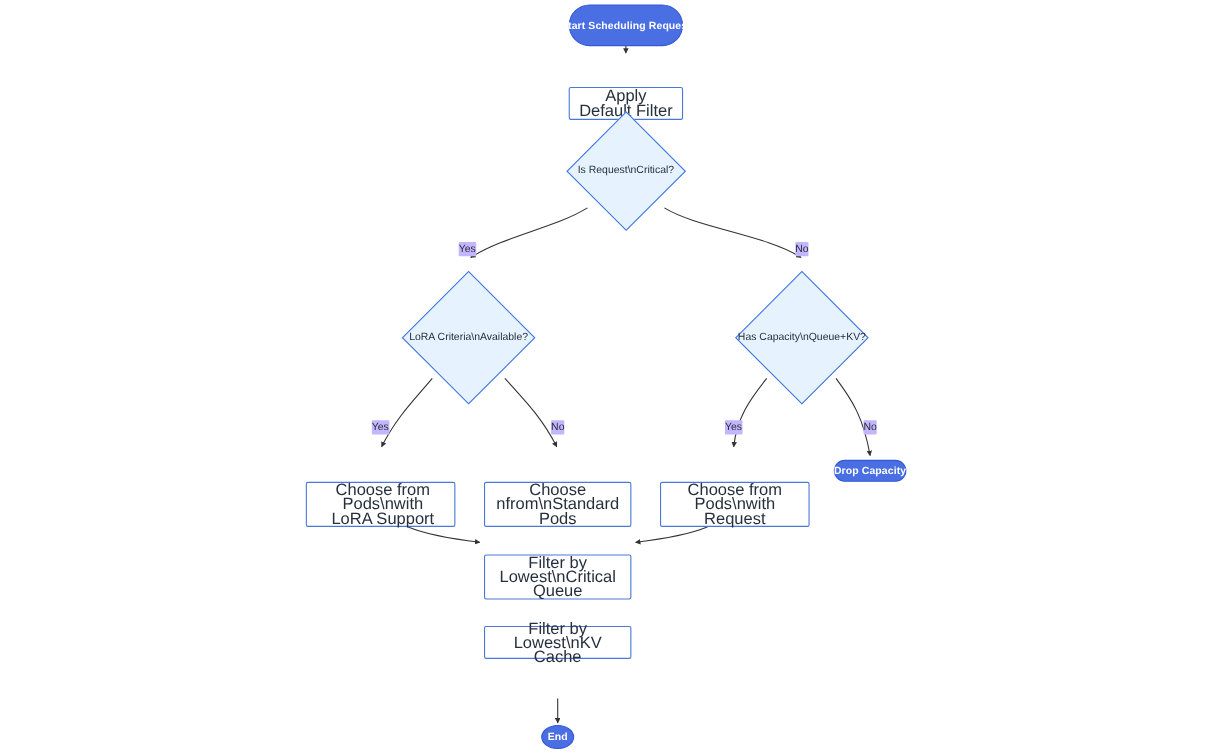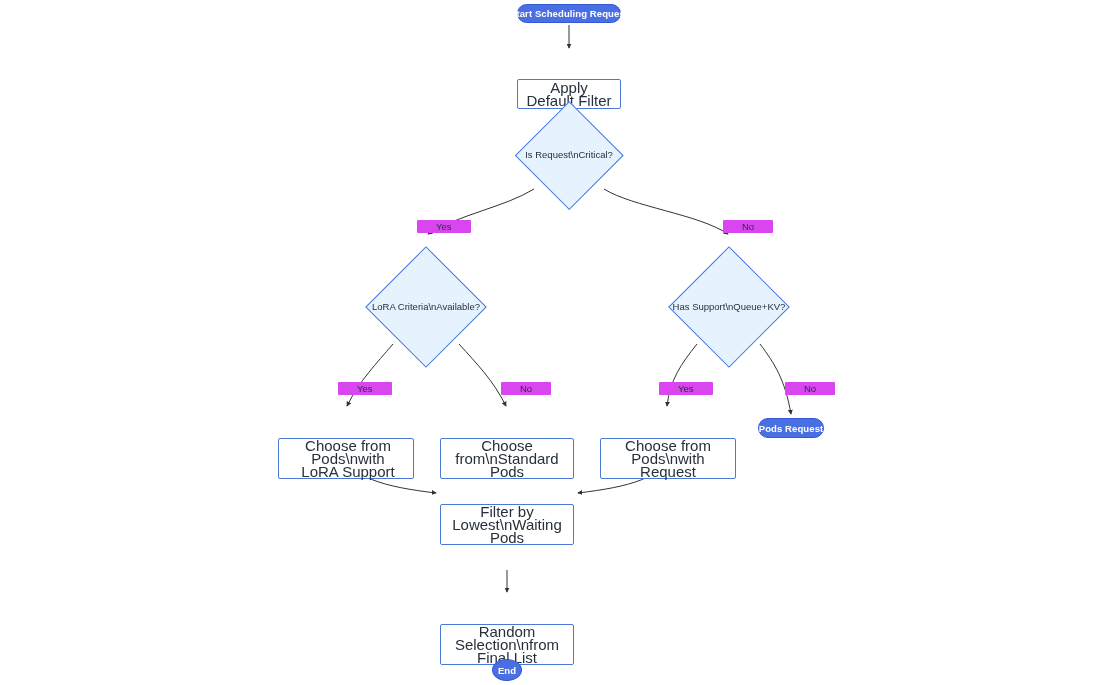--- a/index.html
+++ b/index.html
@@ -86,22 +86,22 @@
     z-index: 3;
     font-size: 9.5px;
     color: #26303d;
     white-space: nowrap;
     line-height: 12px;
   }
   .edge-label {
     position: absolute;
     font-size: 9.5px;
     color: #26303d;
-    background: #d946ef;
-    padding: 1px 19px;
+    background: #c4b5fd;
+    padding: 1px 0;
     border-radius: 1px;
     line-height: 11px;
     white-space: nowrap;
     text-align: right;
   }
 </style>
 </head>
 <body>
 
 <div id="canvas">
@@ -123,67 +123,67 @@
       <path d="M 760,344 C 775,364 785,380 791,414"></path>
       <path d="M 346,449 C 346,478 386,487 436,493"></path>
       <path d="M 507,449 L 507,472"></path>
       <path d="M 668,449 C 668,478 628,487 578,493"></path>
       <path d="M 507,515 L 507,537"></path>
       <path d="M 507,570 L 507,592"></path>
       <path d="M 507,635 L 507,657"></path>
     </g>
   </svg>
 
-  <div class="node pill" style="left:517px; top:4px; width:104px; height:19px;">
+  <div class="node pill" style="left:517px; top:4px; width:104px; height:38px;">
     <span>Start Scheduling Request</span>
   </div>
 
   <div class="node process" style="left:517px; top:49px; width:104px; height:30px;">
     <span class="txt">Apply Default Filter</span>
   </div>
 
   <div class="node decision" style="left:515px; top:101px; width:108px; height:108px;text-align:center;">
     <span class="dshape" style="width:76.5px; height:76.5px; margin-left:-38.25px; margin-top:-38.25px;"></span>
     <span class="dlabel">Is Request\nCritical?</span>
   </div>
 
   <div class="node decision" style="left:365px; top:246px; width:122px; height:122px;align-items:center;">
     <span class="dshape" style="width:86px; height:86px; margin-left:-43px; margin-top:-43px;"></span>
     <span class="dlabel">LoRA Criteria\nAvailable?</span>
   </div>
 
   <div class="node decision" style="left:668px; top:246px; width:122px; height:122px;">
     <span class="dshape" style="width:86px; height:86px; margin-left:-43px; margin-top:-43px;"></span>
-    <span class="dlabel">Has Support\nQueue+KV?</span>
+    <span class="dlabel">Has Capacity\nQueue+KV?</span>
   </div>
 
   <div class="node process" style="left:278px; top:408px; width:136px; height:41px;padding-left:12px;">
     <span class="txt">Choose from Pods\nwith LoRA Support</span>
   </div>
 
   <div class="node process" style="left:440px; top:408px; width:134px; height:41px;">
-    <span class="txt">Choose from\nStandard Pods</span>
+    <span class="txt">Choose nfrom\nStandard Pods</span>
   </div>
 
   <div class="node process" style="left:600px; top:408px; width:136px; height:41px;">
     <span class="txt">Choose from Pods\nwith Request</span>
   </div>
 
   <div class="node pill" style="left:758px; top:418px; width:66px; height:20px;">
-    <span>Pods Request</span>
+    <span>Drop Capacity</span>
   </div>
 
   <div class="node process" style="left:440px; top:474px; width:134px; height:41px;">
-    <span class="txt">Filter by Lowest\nWaiting Pods</span>
-  </div>
-
-
-  <div class="node process" style="left:440px; top:594px; width:134px; height:41px;">
-    <span class="txt">Random Selection\nfrom Final List</span>
-  </div>
+    <span class="txt">Filter by Lowest\nCritical Queue</span>
+  </div>
+
+  <div class="node process" style="left:440px; top:539px; width:134px; height:30px;">
+    <span class="txt">Filter by Lowest\nKV Cache</span>
+  </div>
+
 
   <div class="node pill" style="left:492px; top:659px; width:30px; height:22px; border-radius:50%; padding:0;justify-content:center;">
     <span>End</span>
   </div>
 
   <div class="edge-label" style="left:417px; top:220px;">
     <span>Yes</span>
   </div>
   <div class="edge-label" style="left:723px; top:220px;">
     <span>No</span>

